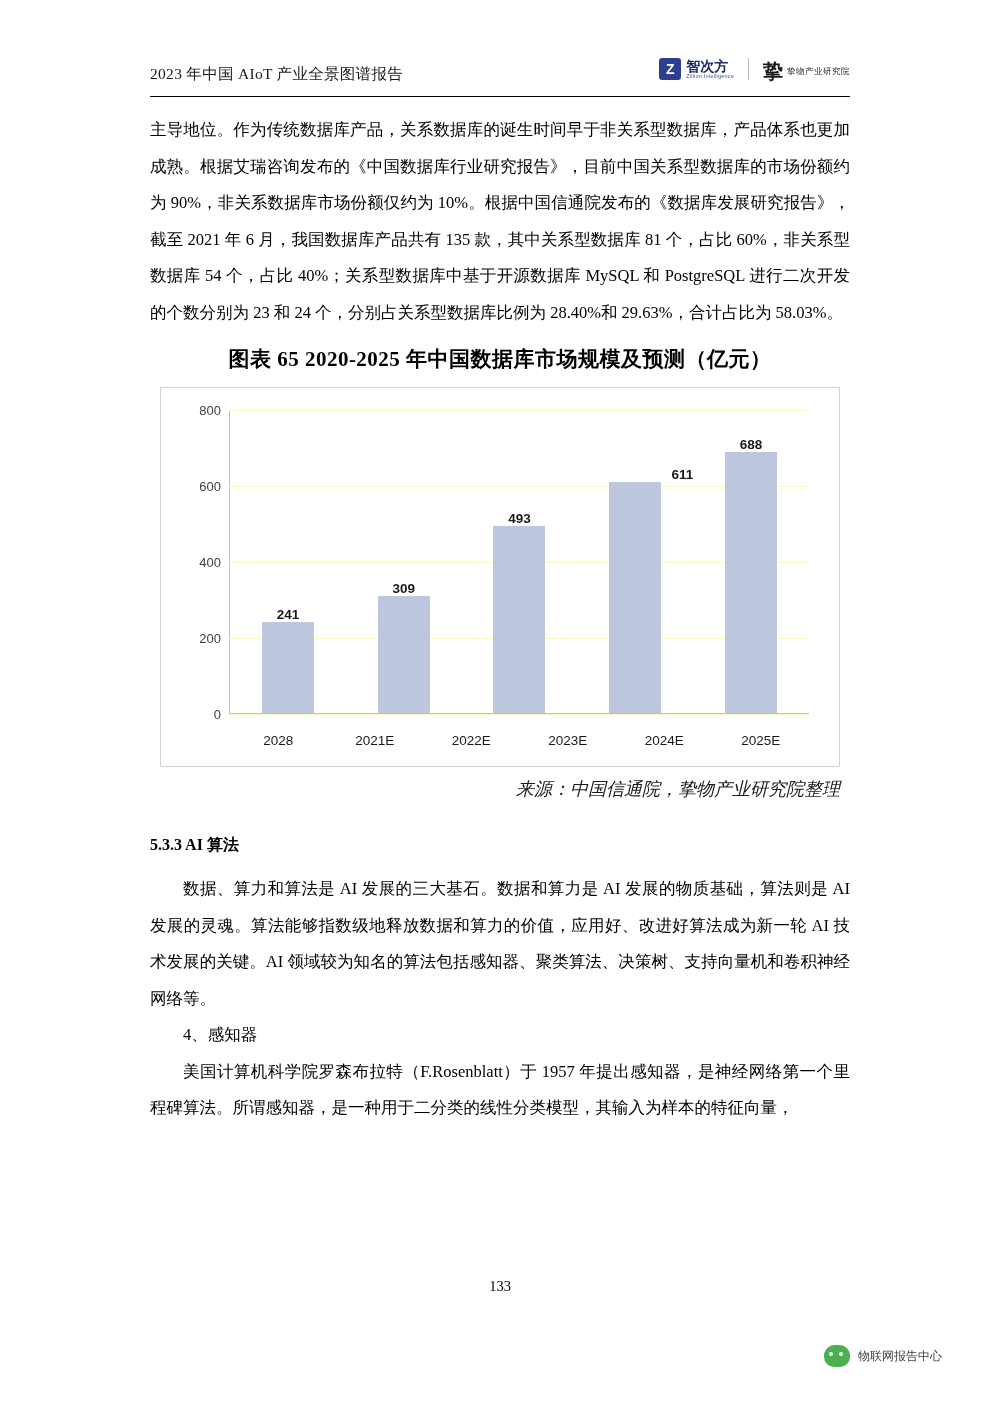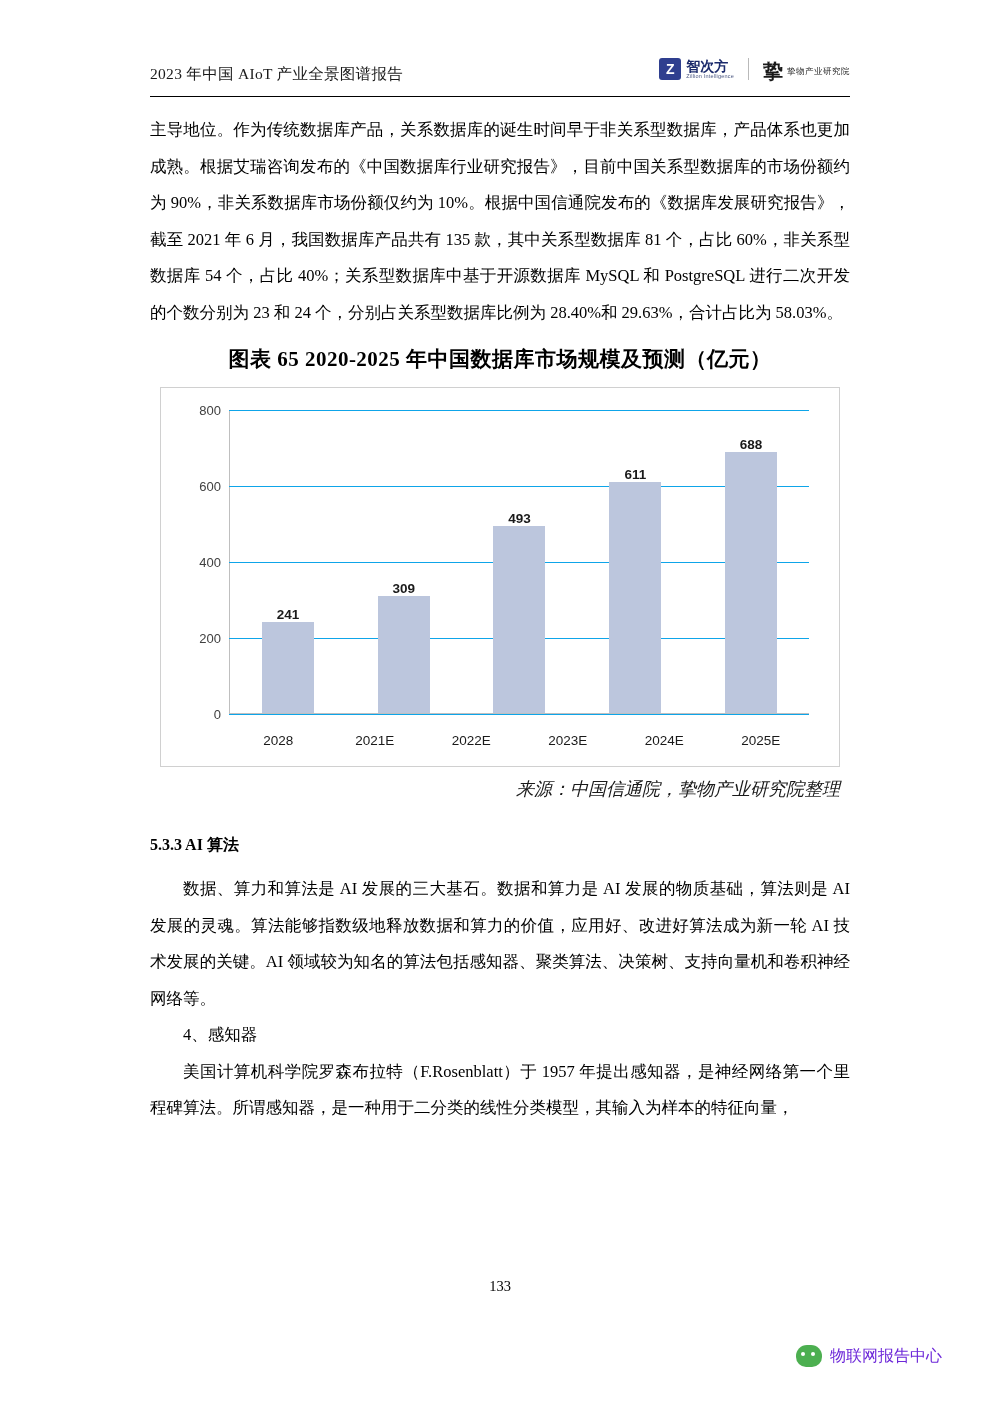--- a/index.html
+++ b/index.html
@@ -170,21 +170,21 @@
     left: 68px;
     top: 22px;
     right: 30px;
     bottom: 52px;
   }
   .gridline {
     position: absolute;
     left: 0;
     right: 0;
     height: 1px;
-    background: #0ea5e9;
+    background: #fef9c3;
   }
   .axis-y-line {
     position: absolute;
     left: 0;
     top: 0;
     bottom: 0;
     width: 1px;
     background: #bfbfbf;
   }
   .axis-x-line {
@@ -292,23 +292,23 @@
     position: absolute;
     left: 5px;
     top: 7px;
     width: 4px;
     height: 4px;
     background: #ffffff;
     border-radius: 50%;
     box-shadow: 10px 0 0 #ffffff;
   }
   .qr-text {
-    font-size: 16px;
+    font-size: 12px;
     font-family: Liberation Sans, sans-serif;
-    color: #6d28d9;
+    color: #404040;
   }
 </style>
 </head>
 <body>
 
 <div class="page">
 
   <div class="header">
     <div class="header-title">2023 年中国 AIoT 产业全景图谱报告</div>
     <div class="logos">
@@ -364,21 +364,21 @@
             </div>
             <div class="bar-col">
               <div class="bar-label" style="bottom:38.6%;">309</div>
               <div class="bar" style="height:38.6%;"></div>
             </div>
             <div class="bar-col">
               <div class="bar-label" style="bottom:61.6%;">493</div>
               <div class="bar" style="height:61.6%;"></div>
             </div>
             <div class="bar-col">
-              <div class="bar-label" style="bottom:76.4%;">611</div>
+              <div class="bar-label" style="bottom:76.4%;text-align:right;">611</div>
               <div class="bar" style="height:76.4%;"></div>
             </div>
             <div class="bar-col">
               <div class="bar-label" style="bottom:86.0%;">688</div>
               <div class="bar" style="height:86.0%;"></div>
             </div>
           </div>
         </div>
 
         <div class="xlabels">

